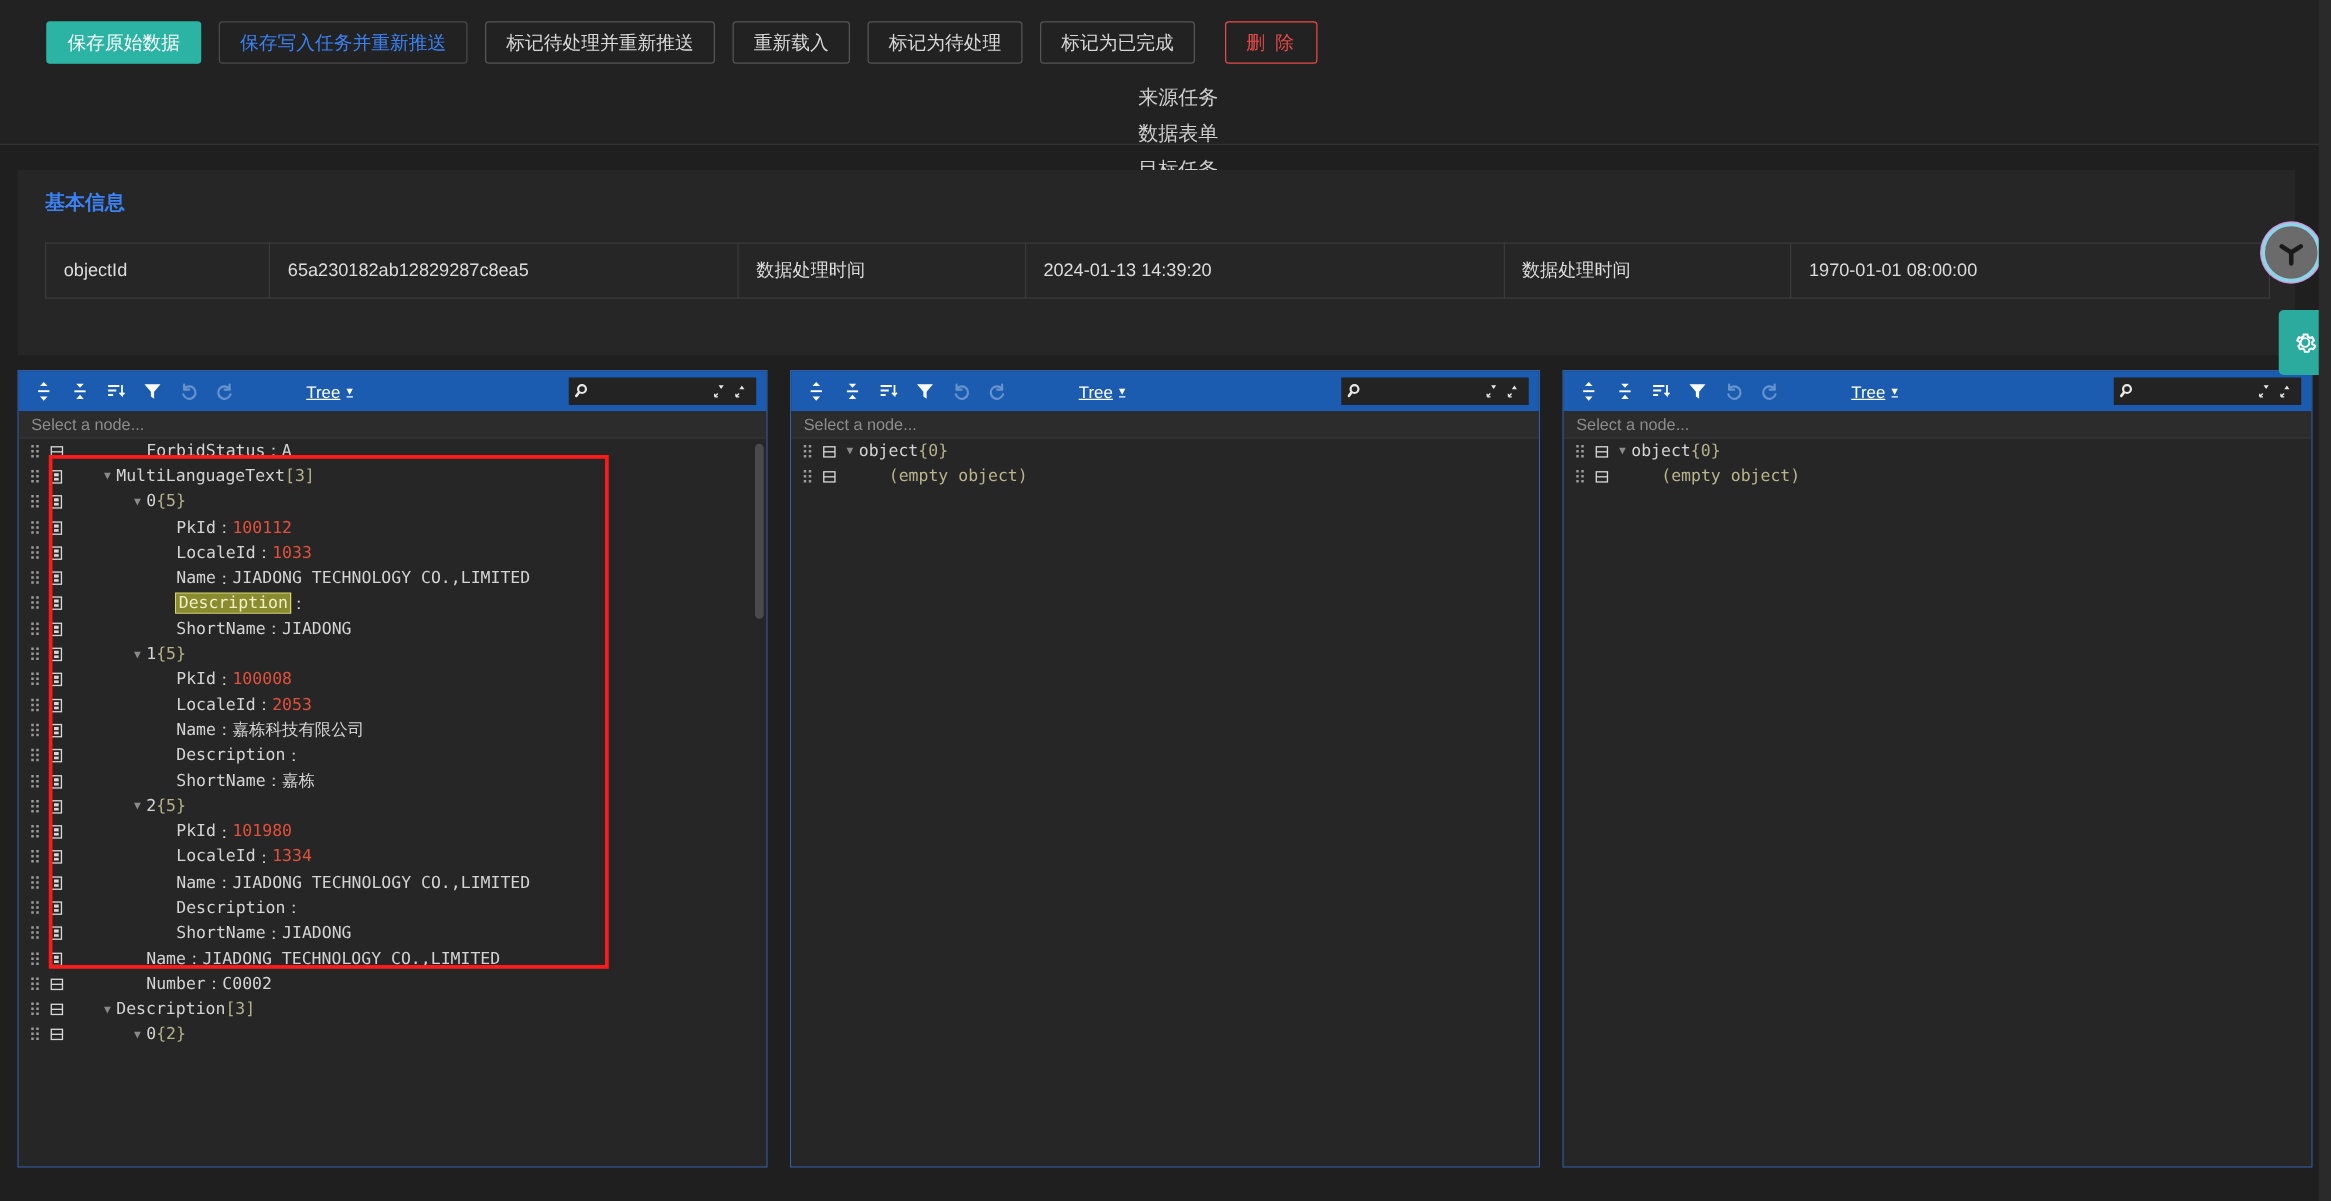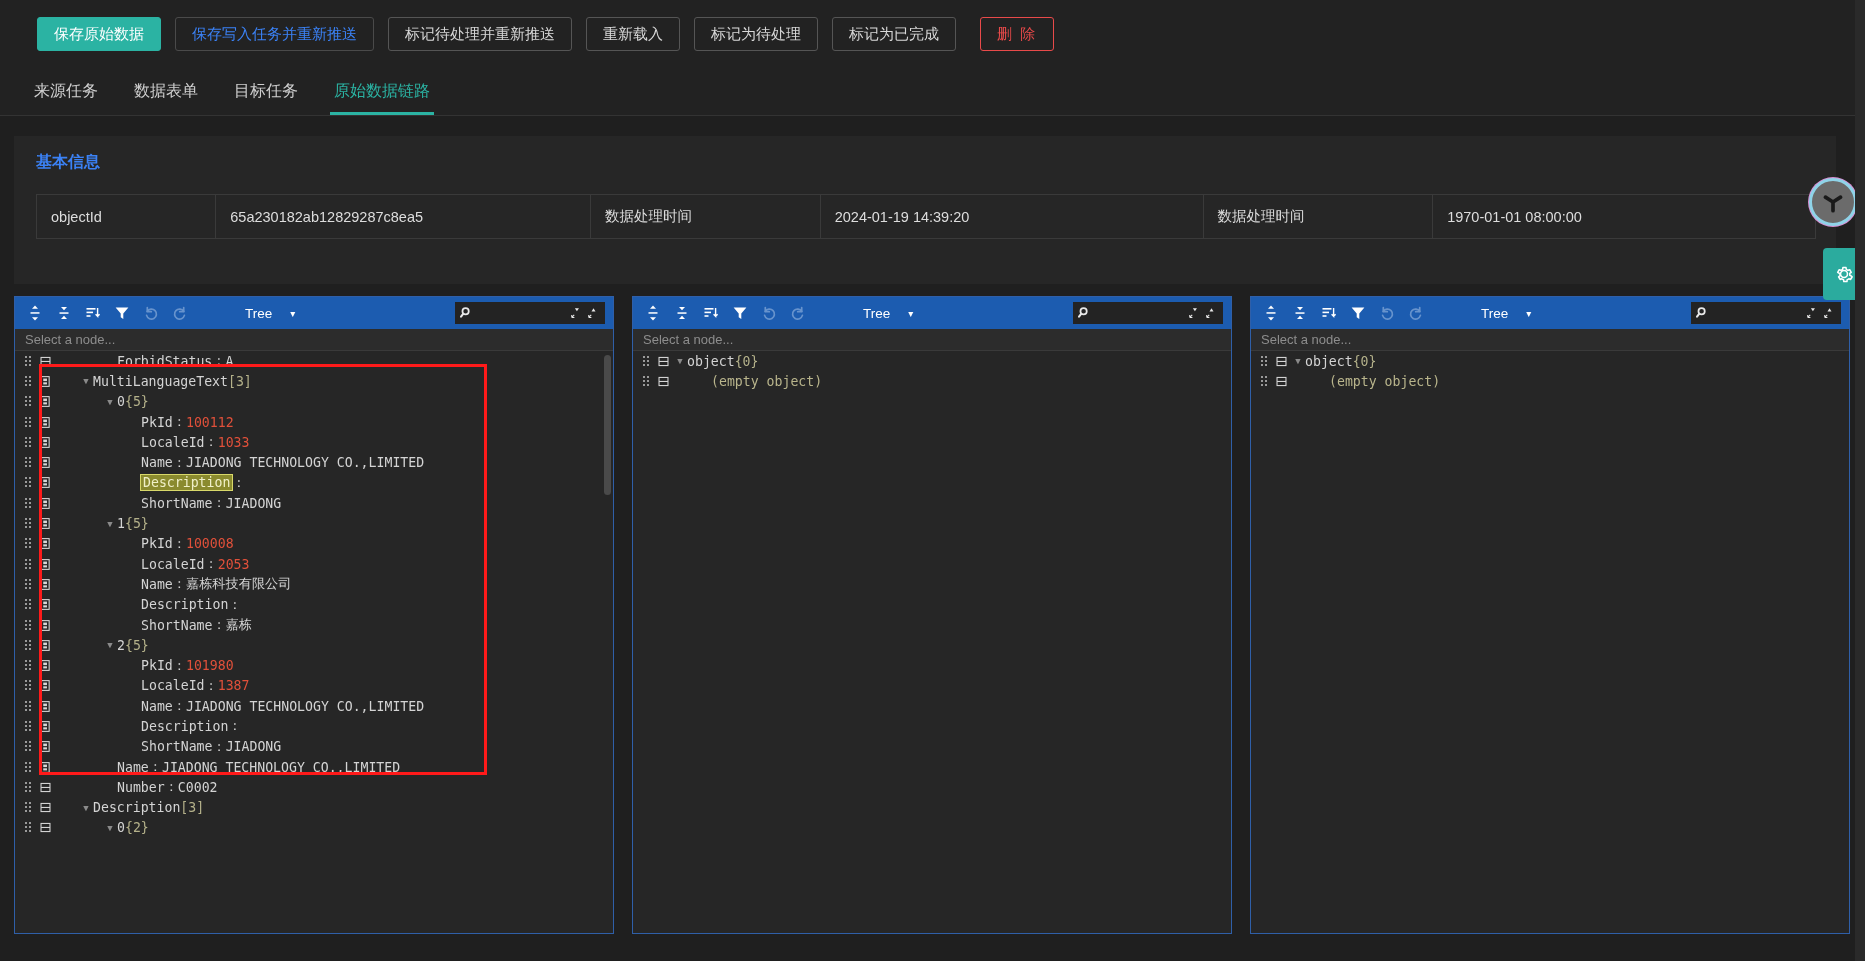--- a/index.html
+++ b/index.html
@@ -27,20 +27,21 @@
   .btn.primary { background: #2bb3a3; border-color: #2bb3a3; color: #fff; }
   .btn.disabled { color: #3b82f6; border-color: #4a4a4a; cursor: not-allowed; }
   .btn.danger { color: #e84a4a; border-color: #e84a4a; letter-spacing: 2px; }
 
   
   .tabbar {
     position: absolute; left: 0; top: 68px; width: 1865px; height: 48px;
     background: #222222;
     display: flex; align-items: center; padding-left: 20px; gap: 8px;
     border-bottom: 1px solid #333;
+    flex-direction: column;
   }
   .tab {
     height: 46px; padding: 0 14px; display: flex; align-items: center;
     color: #cfcfcf; font-size: 16px; cursor: pointer; position: relative;
   }
   .tab.active { color: #2bb3a3; }
   .tab.active::after {
     content: ""; position: absolute; left: 10px; right: 10px; bottom: 0;
     height: 3px; background: #2bb3a3;
   }
@@ -94,21 +95,21 @@
     padding: 0 8px; gap: 5px; flex: 0 0 auto;
   }
   .ticon {
     width: 24px; height: 24px; display: flex; align-items: center;
     justify-content: center; cursor: pointer;
   }
   .ticon svg { display: block; }
   .ticon.dis { opacity: 0.42; cursor: default; }
   .tmode {
     color: #fff; font-size: 13.5px; margin-left: 48px; cursor: pointer;
-    display: flex; align-items: center; gap: 18px; white-space: nowrap;
+    display: flex; align-items: center; gap: 5px; white-space: nowrap; text-decoration: underline;
   }
   .tsearch {
     margin-left: auto; width: 150px; height: 22px; background: #232323;
     display: flex; align-items: center; padding: 0 5px; gap: 4px;
   }
   .tsearch input {
     flex: 1; min-width: 0; background: transparent; border: 0; outline: none;
     color: #ddd; font-size: 12px; font-family: "Liberation Sans", sans-serif;
   }
   .selnode {
@@ -200,21 +201,21 @@
   </div>
 
 <div class="card">
   <div class="card-title">基本信息</div>
   <table class="info-table">
     <tbody>
         <tr>
       <td class="lbl-cell">objectId</td>
       <td class="val-cell">65a230182ab12829287c8ea5</td>
       <td class="lbl-cell2">数据处理时间</td>
-      <td class="val-cell2">2024-01-19 14:39:20</td>
+      <td class="val-cell2">2024-01-13 14:39:20</td>
       <td class="lbl-cell2">数据处理时间</td>
       <td class="val-cell2">1970-01-01 08:00:00</td>
     </tr>
   </tbody>
     </table>
 </div>
 
 <div class="panels" id="panels">
     <div class="panel">
       <div class="jtoolbar">
@@ -678,21 +679,21 @@
               <svg width="13" height="13" viewBox="0 0 16 16">
                 <rect x="2.5" y="2" width="10" height="12" fill="none" stroke="#d8d8d8" stroke-width="1.3"></rect>
                 <rect x="5.2" y="4.4" width="4.6" height="3.1" fill="#d8d8d8"></rect>
                 <rect x="5.2" y="9" width="4.6" height="2.6" fill="#d8d8d8"></rect>
               </svg>
             </span>
             <span class="ind" style="width: 72px;"></span>
             <span class="arrow none">▼</span>
             <span class="k">LocaleId</span>
             <span class="sep">：</span>
-            <span class="v-num"> 1387</span>
+            <span class="v-num"> 1334</span>
           </div>
           <div class="jrow">
             <span class="dots">
               <svg width="8" height="13" viewBox="0 0 8 13">
                 <rect x="1" y="1" width="2" height="2" fill="#9a9a9a"></rect>
                 <rect x="5" y="1" width="2" height="2" fill="#9a9a9a"></rect>
                 <rect x="1" y="5" width="2" height="2" fill="#9a9a9a"></rect>
                 <rect x="5" y="5" width="2" height="2" fill="#9a9a9a"></rect>
                 <rect x="1" y="9" width="2" height="2" fill="#9a9a9a"></rect>
                 <rect x="5" y="9" width="2" height="2" fill="#9a9a9a"></rect>

